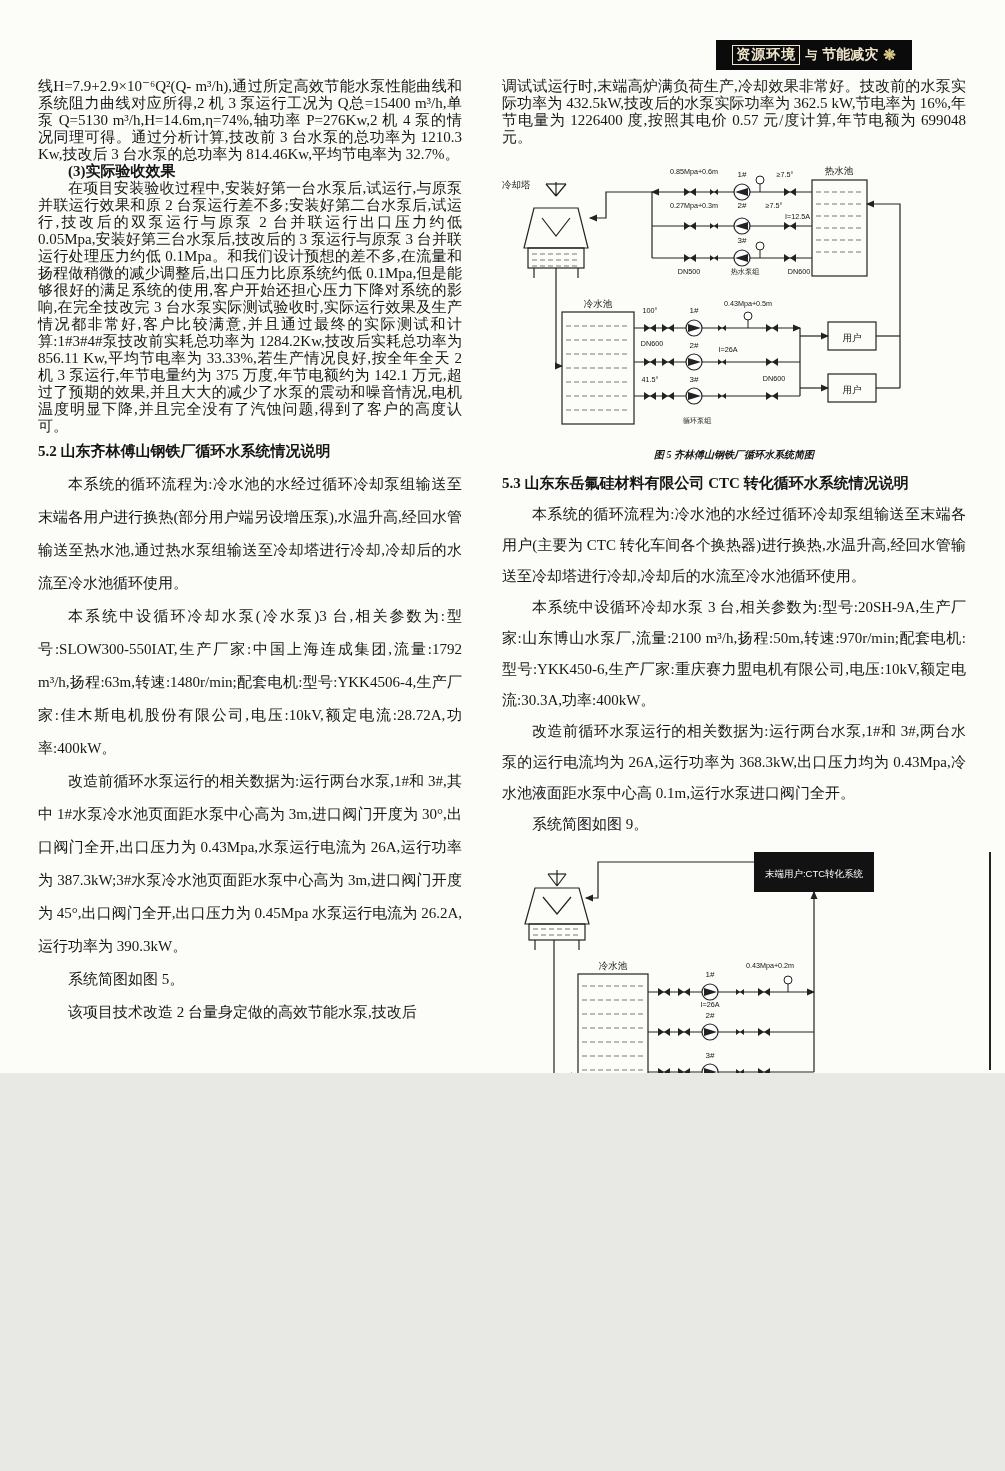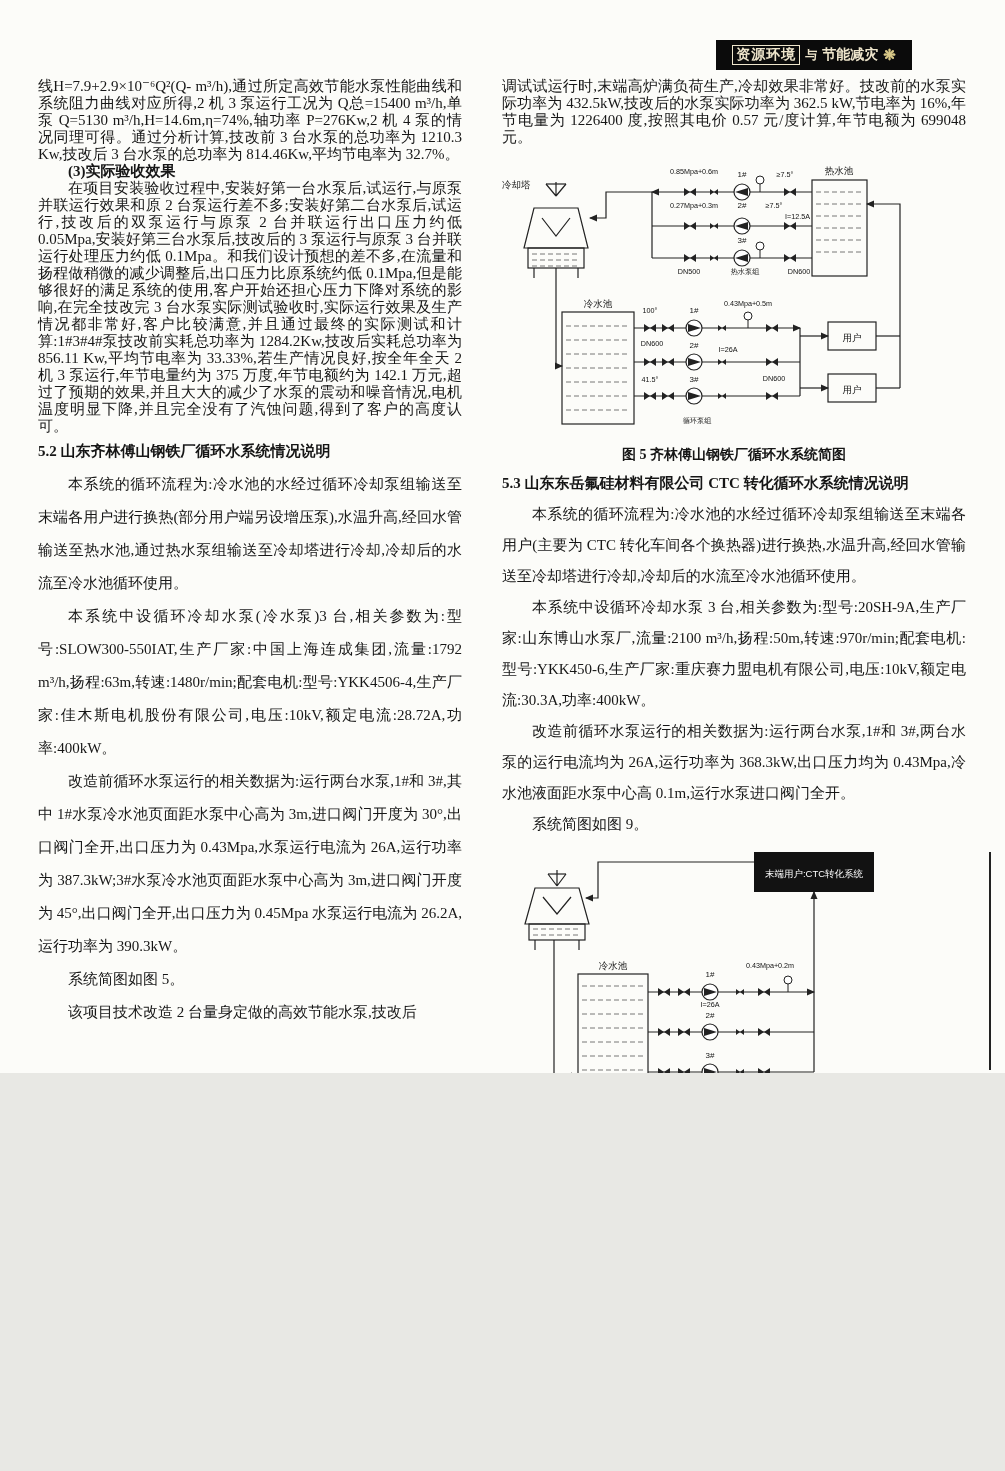--- a/index.html
+++ b/index.html
@@ -23,21 +23,21 @@
   .subhead{font-weight:bold;}
   
   .fig{position:relative;}
   .fig5{margin-top:14px;}
   .fig6{margin-top:4px;}
   .figsvg{display:block;}
   .figsvg text{font-size:8px;fill:#111;font-family:"Liberation Sans","DejaVu Sans",sans-serif;}
   .figsvg .lbl9{font-size:9.5px;}
   .figsvg .lbl7{font-size:7.2px;}
   .figsvg .white{fill:#fff;}
-  .figcap{text-align:center;font-weight:bold;font-size:14px;line-height:26px;margin-top:2px;}
+  .figcap{text-align:center;font-weight:bold;font-size:10px;line-height:26px;margin-top:2px;font-style:italic;}
   .figcap6{font-weight:bold;font-size:15px;line-height:22px;padding-left:92px;text-align:left;}
   .lastline{line-height:30px;}
   .lastline .gap{display:inline-block;width:205px;}
   
   .watermark{position:absolute;left:604px;top:1266px;width:250px;height:84px;display:flex;align-items:center;z-index:6;}
   .wm-letters{font-size:54px;line-height:56px;font-weight:bold;color:#e0312b;transform:skewX(-4deg);
               text-shadow:2px 2px 0 rgba(224,49,43,.25);letter-spacing:-2px;}
   .wm-right{margin-left:8px;display:flex;flex-direction:column;}
   .wm-name{font-size:22px;color:#c2410c;font-weight:bold;letter-spacing:2px;line-height:26px;text-align:center;}
   .wm-rule{height:3px;width:118px;background:#e0312b;margin:2px 0;}

